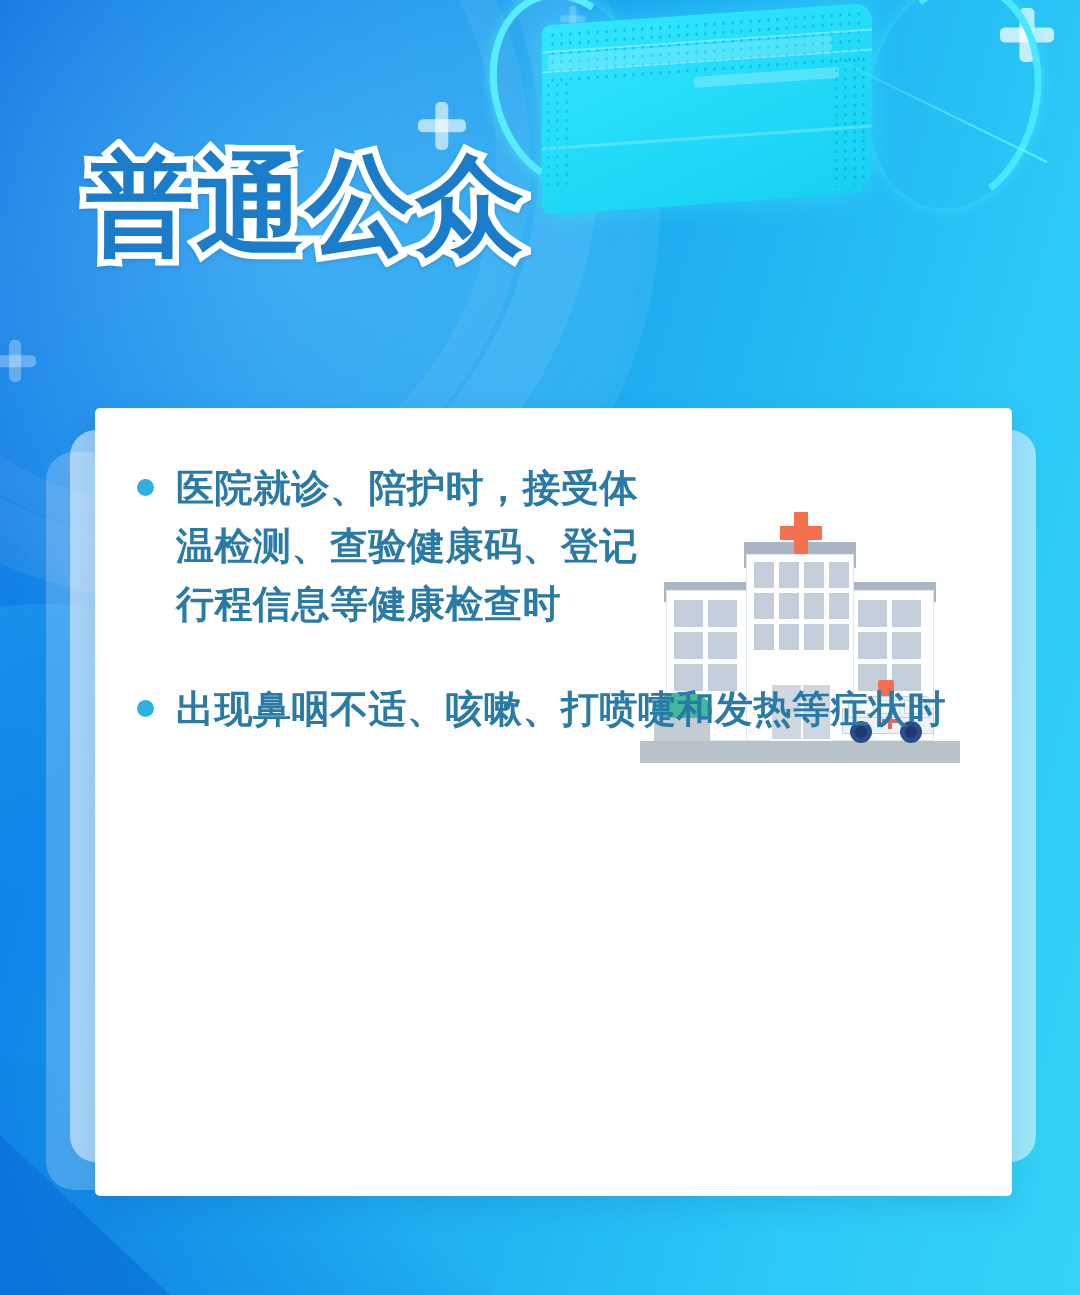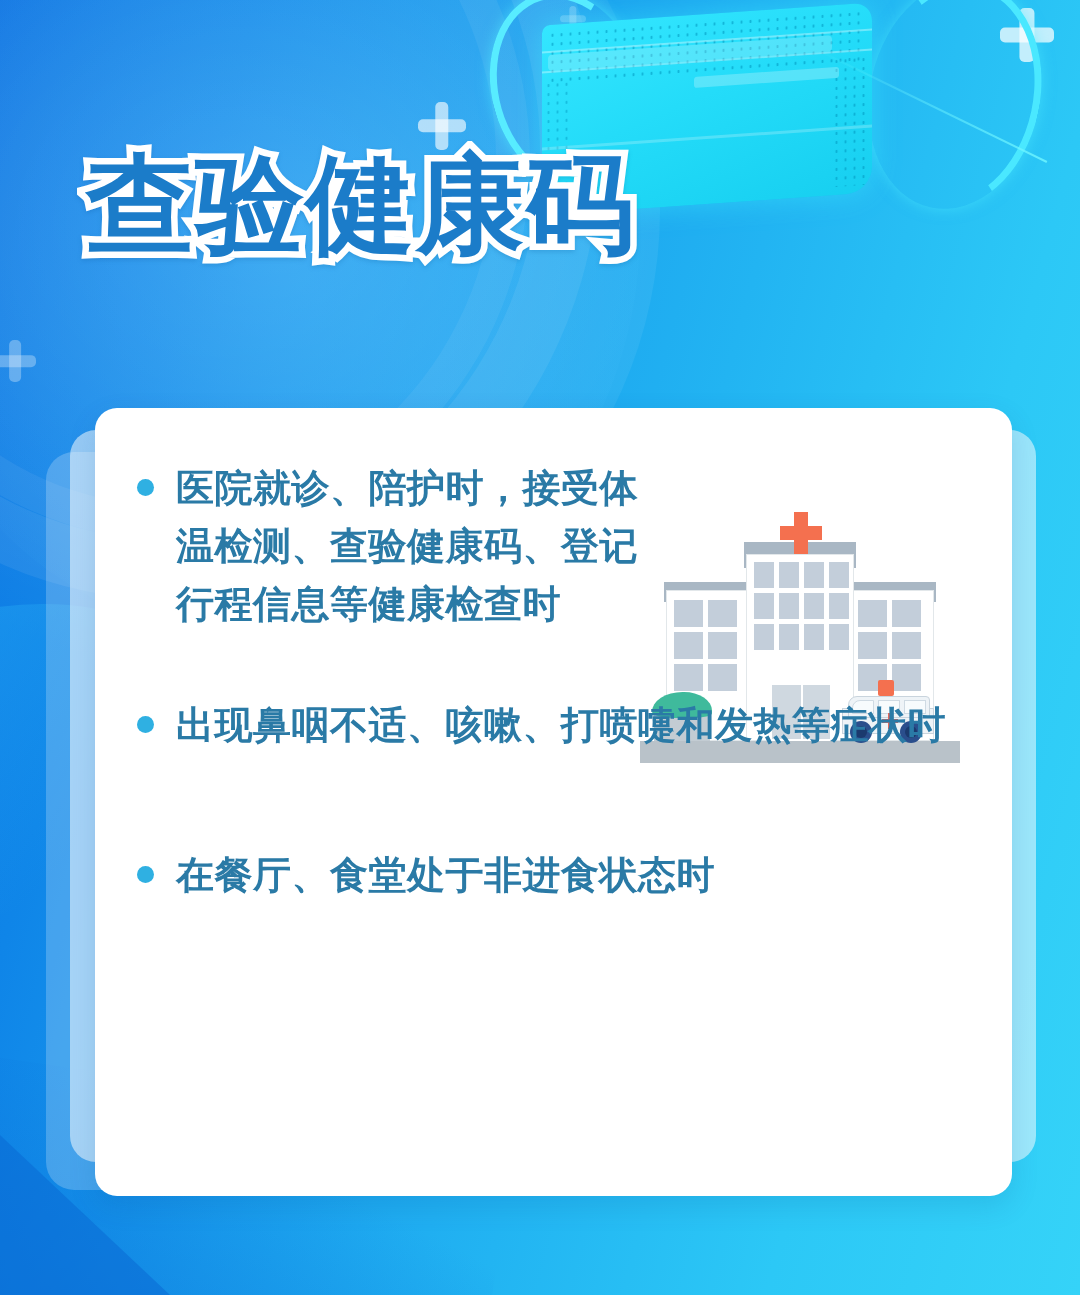--- a/index.html
+++ b/index.html
@@ -203,21 +203,21 @@
     width:966px; height:732px;
     background:rgba(255,255,255,.52);
     border-radius:26px;
     z-index:4;
   }
   .card {
     position:absolute;
     left:95px; top:408px;
     width:917px; height:788px;
     background:#ffffff;
-    border-radius:22px;
+    border-radius:5px;
     z-index:5;
     box-shadow:0 10px 28px rgba(4,70,140,.14);
     overflow:hidden;
   }
 
   
   .bullets {
     position:absolute;
     left:42px; top:52px;
     width:840px;
@@ -233,21 +233,21 @@
   }
   .bullet-text {
     color:#2a7aa6;
     font-weight:700;
     font-size:38px;
     line-height:1.52;
     letter-spacing:.5px;
   }
   .item-1 { }
   .item-1 .bullet-text { width:470px; }
-  .item-2 { margin-top:64px; }
+  .item-2 { margin-top:48px; }
   .item-2 .bullet-text { width:790px; }
   .item-3 { margin-top:92px; }
   .item-3 .bullet-text { width:790px; }
 
   
   .hospital {
     position:absolute;
     left:545px; top:110px;
     width:320px; height:245px;
   }
@@ -410,21 +410,21 @@
       <div class="mask-pleat p1"></div>
       <div class="mask-pleat p2"></div>
       <div class="mask-pleat p3"></div>
       <div class="mask-band"></div>
       <div class="mask-band2"></div>
     </div>
     <div class="mask-glow-line"></div>
   </div>
 
   <div class="title-block">
-    <div class="title-line l1">查验健康码</div>
+    <div class="title-line l1">普通公众</div>
   </div>
 
   <div class="card-shadow-2"></div>
   <div class="card-shadow-1"></div>
 
   <div class="card">
 
     <div class="hospital">
       <div class="h-ground"></div>
       <div class="h-left-top"></div>
@@ -488,20 +488,16 @@
       <div class="bullet-item item-1">
         <div class="bullet-dot"></div>
         <div class="bullet-text">医院就诊、陪护时，接受体温检测、查验健康码、登记行程信息等健康检查时</div>
       </div>
 
       <div class="bullet-item item-2">
         <div class="bullet-dot"></div>
         <div class="bullet-text">出现鼻咽不适、咳嗽、打喷嚏和发热等症状时</div>
       </div>
 
-      <div class="bullet-item item-3">
-        <div class="bullet-dot"></div>
-        <div class="bullet-text">在餐厅、食堂处于非进食状态时</div>
-      </div>
 
     </div>
   </div>
 </div>
 
 </body></html>

